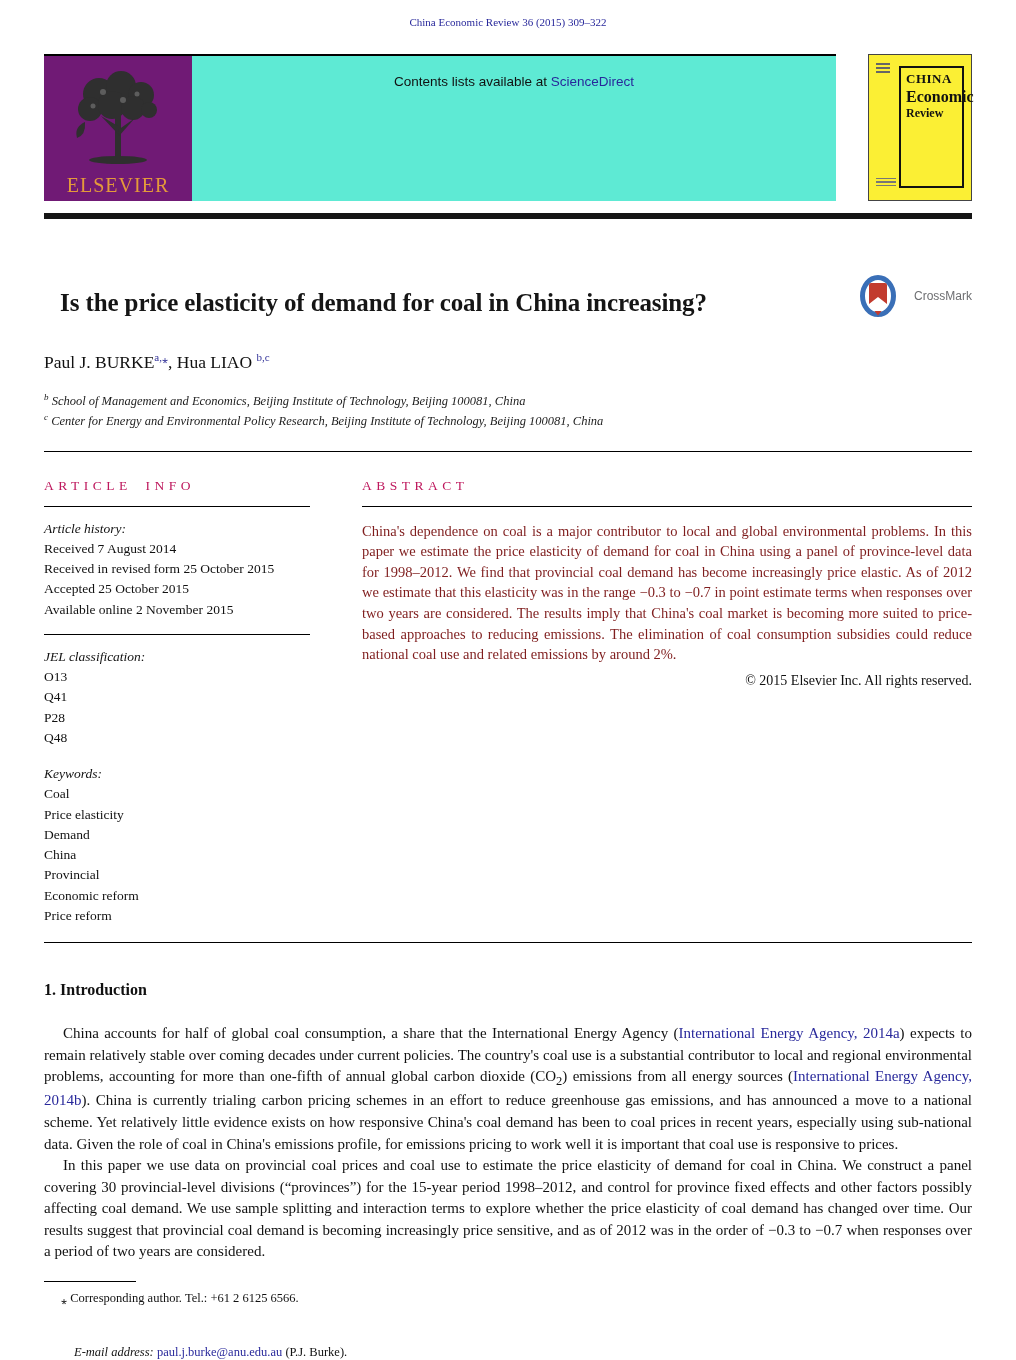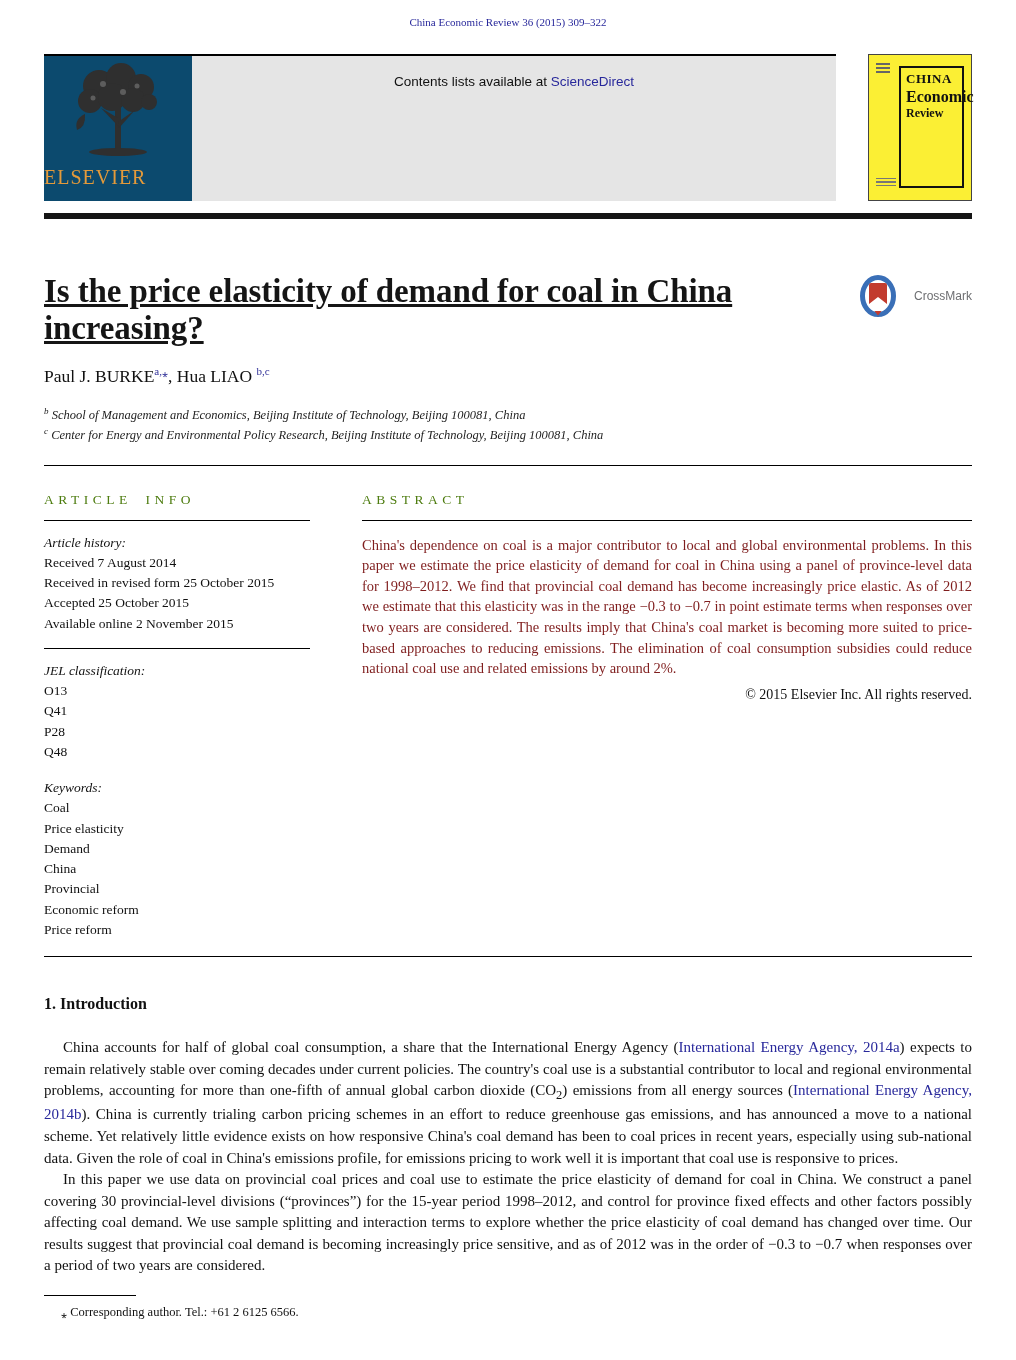--- a/index.html
+++ b/index.html
@@ -6,53 +6,53 @@
   body{
     width:1016px;height:1360px;background:#ffffff;color:#1a1a1a;
     font-family:"Liberation Serif",serif;overflow:hidden;position:relative;
   }
   .page{padding:0 44px;}
   
   .citation{margin-top:16px;text-align:center;font-size:11px;color:#28289B;}
   
   .header-row{margin-top:26px;display:flex;align-items:flex-start;}
   .header-left{flex:1;display:flex;border-top:2px solid #000;}
-  .logo-box{width:148px;background:#0c4a6e;text-align:left;padding-top:4px;}
+  .logo-box{width:148px;background:#701a75;text-align:center;padding-top:12px;}
   .logo-box svg{display:block;margin:2px auto 0;}
   .elsevier-word{font-size:20px;letter-spacing:1px;color:#E49A3A;margin-top:0px;font-weight:normal;}
-  .banner{flex:1;background:#e5e5e5;height:145px;text-align:center;}
+  .banner{flex:1;background:#5eead4;height:145px;text-align:center;}
   .contents-line{padding-top:18px;font-family:"Liberation Sans",sans-serif;font-size:13.5px;color:#111;}
   .contents-line a{color:#28289B;text-decoration:none;}
   .journal-title{margin-top:26px;font-size:30px;font-weight:bold;color:#111;}
   
   .cover{width:104px;height:147px;margin-left:32px;background:#FBEF34;border:1px solid #444;position:relative;box-sizing:border-box;margin-top:0;}
   .cover-inner{position:absolute;top:11px;left:30px;right:7px;bottom:12px;border:2px solid #111;padding:3px 0 0 5px;}
   .cover-t1{font-size:13px;font-weight:bold;letter-spacing:.5px;color:#111;}
   .cover-t2{font-size:16px;font-weight:bold;color:#111;margin-top:1px;}
   .cover-t3{font-size:12px;font-weight:bold;color:#111;}
   .cover-emblem{position:absolute;top:8px;left:7px;width:14px;}
   .cover-emblem div{height:2px;background:#666;margin-bottom:2px;}
   .cover-fineprint{position:absolute;bottom:12px;left:7px;width:20px;}
   .cover-fineprint div{height:1.5px;background:#777;margin-bottom:2px;}
   .thick-bar{height:6px;background:#151515;margin-top:12px;}
   
   .title-row{display:flex;justify-content:space-between;align-items:flex-start;margin-top:54px;}
-  h1.article-title{margin:0;font-size:33px;font-weight:bold;color:#151515;letter-spacing:-0.1px;text-decoration:underline;}
+  h1.article-title{margin:16px;font-size:25px;font-weight:bold;color:#151515;letter-spacing:-0.1px;}
   .crossmark{display:flex;align-items:center;gap:17px;cursor:pointer;margin-top:2px;}
   .crossmark-label{font-family:"Liberation Sans",sans-serif;font-size:12px;color:#6d6e71;}
   .authors{margin-top:16px;font-size:17.5px;color:#111;}
   .authors sup{font-size:11px;color:#333399;}
   .affiliations{margin-top:18px;font-size:12.5px;font-style:italic;line-height:1.5;color:#222;}
   .affiliations sup{font-size:9px;}
   .rule-full{border:none;border-top:1.5px solid #000;margin:20px 0 0 0;}
   
   .columns{display:flex;}
   .col-left{width:266px;margin-right:52px;flex-shrink:0;}
   .col-right{flex:1;}
-  .sec-heading{margin-top:26px;font-size:13.5px;letter-spacing:4.5px;word-spacing:6px;color:#4d7c0f;}
+  .sec-heading{margin-top:26px;font-size:13.5px;letter-spacing:4.5px;word-spacing:6px;color:#be185d;}
   .sec-rule{border:none;border-top:1.2px solid #000;margin:12px 0 0 0;}
   .info-block{font-size:13.5px;line-height:1.5;margin-top:12px;color:#111;}
   .info-label{font-style:italic;}
   .abstract-text{margin-top:14px;font-size:14.5px;line-height:1.42;text-align:justify;color:#7f1d1d;}
   .abstract-copyright{margin-top:8px;text-align:right;font-size:14px;color:#111;}
   
   .intro-heading{margin-top:38px;font-size:16px;font-weight:bold;color:#111;}
   .body-para{margin:0;font-size:15px;line-height:1.44;text-align:justify;text-indent:19px;color:#111;}
   .body-para.first{margin-top:24px;}
   .ref-link{color:#28289B;text-decoration:none;cursor:pointer;}

